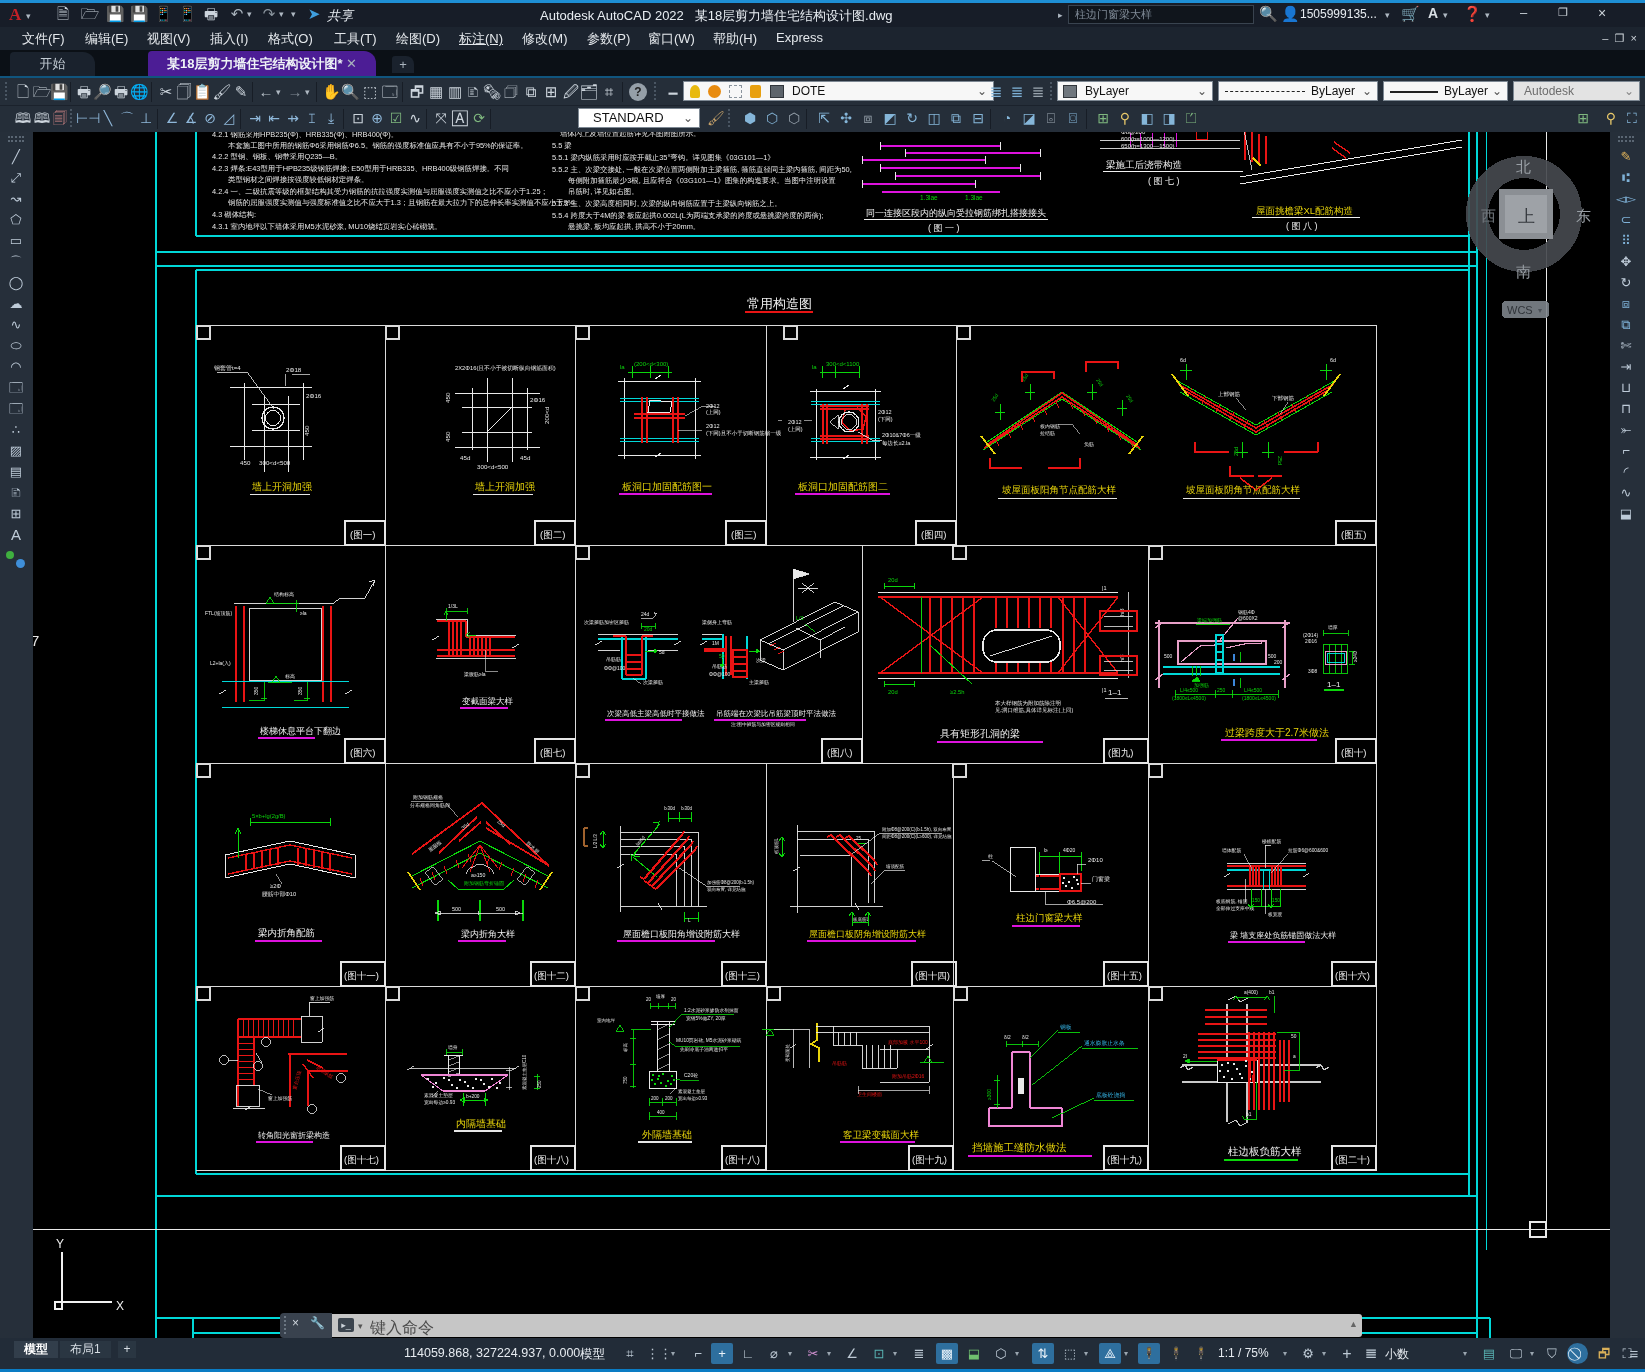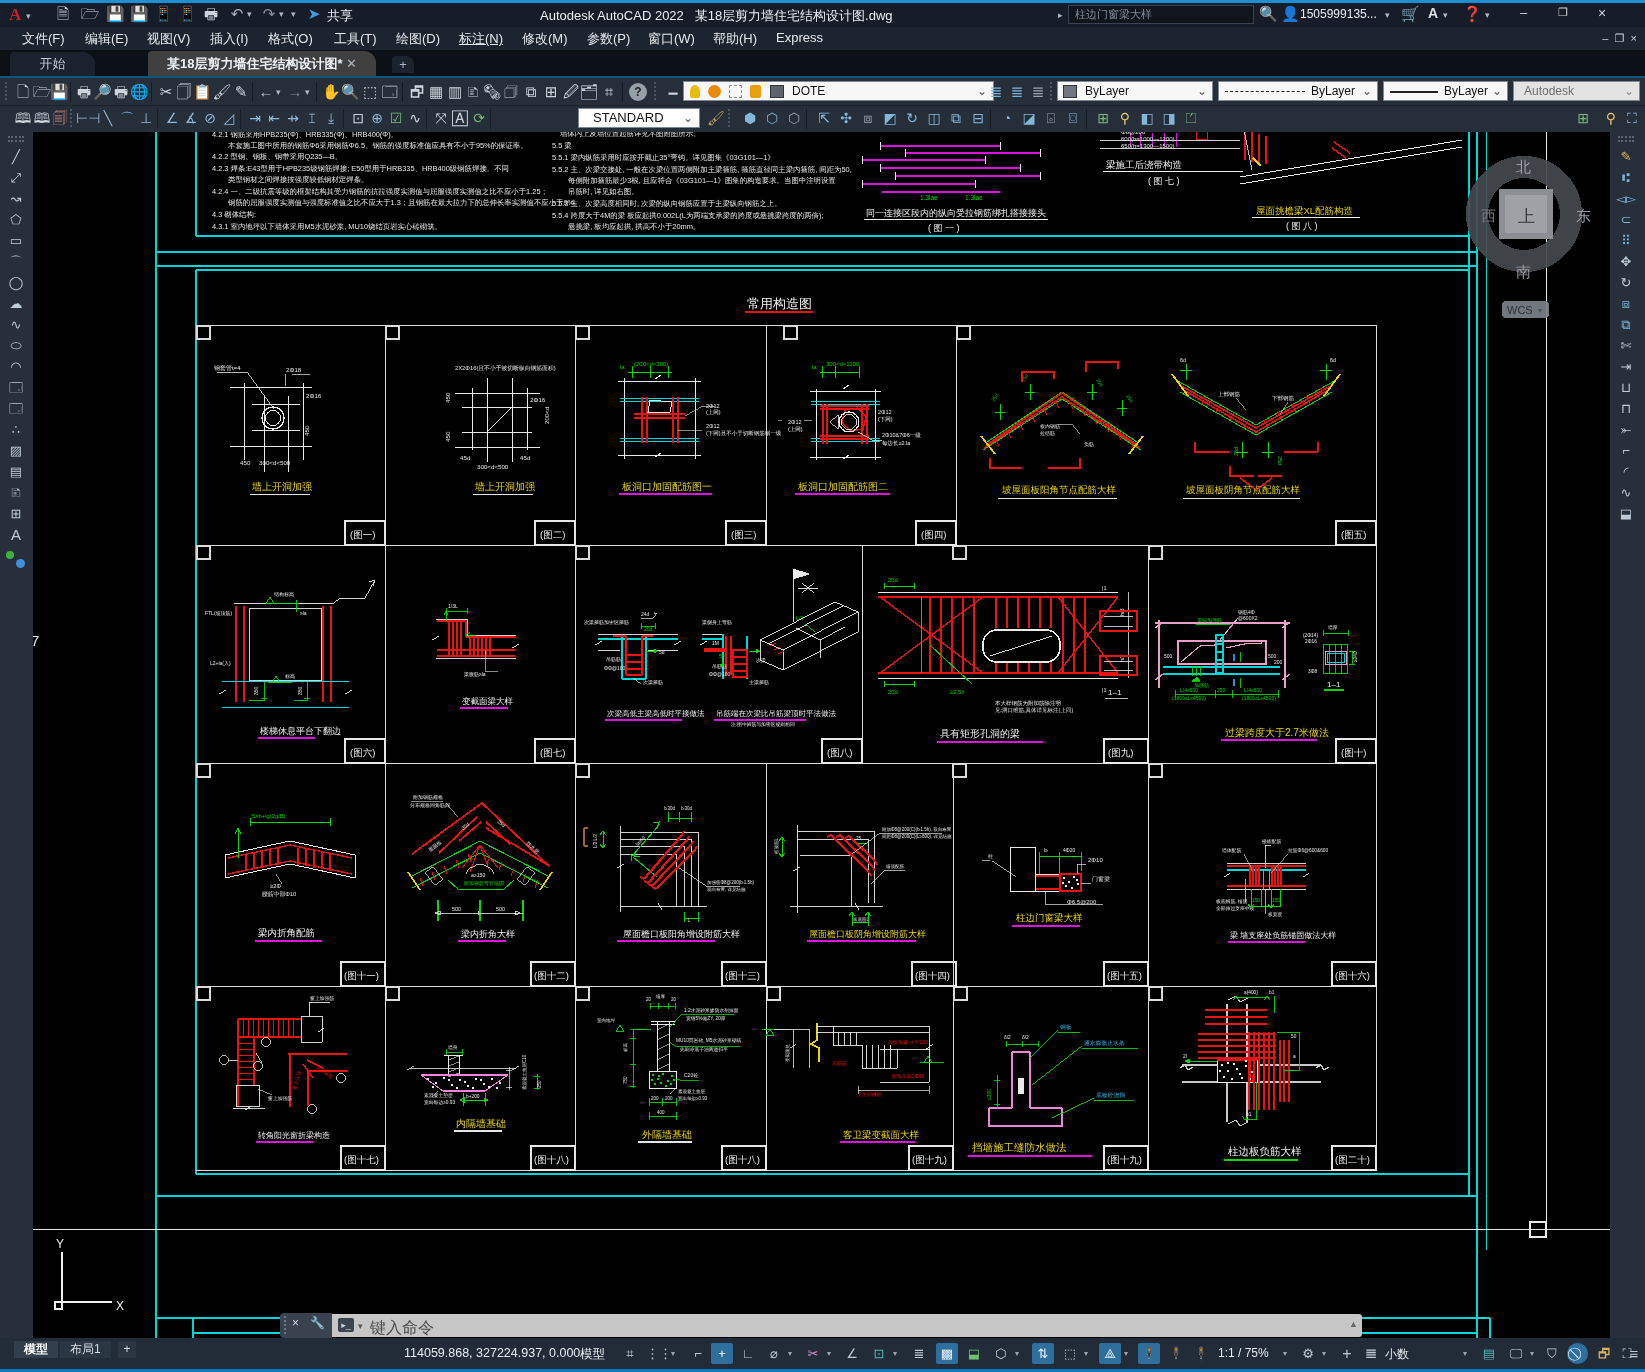--- a/index.html
+++ b/index.html
@@ -47,21 +47,21 @@
       <span class="ic" style="left:129px;top:0;">💾</span>
     <span class="ic" style="left:153px;top:0;">📱</span>
       <span class="ic" style="left:177px;top:0;">📱</span>
     <span class="ic" style="left:200px;top:0;">🖶</span>
     <span class="ic" style="left:226px;top:0;color:#aab4bd;">↶</span>
       <span class="dn" style="left:247px;top:6px;">▾</span>
     <span class="ic" style="left:258px;top:0;color:#8a949d;">↷</span>
       <span class="dn" style="left:279px;top:6px;">▾</span>
     <span class="dn" style="left:291px;top:6px;">▾</span>
     <span class="ic" style="left:303px;top:0;color:#3f9fdf;">➤</span>
-    <span class="abs" style="left:327px;top:4px;color:#e8edf2;font-size:13px;">共享</span>
+    <span class="abs" style="left:327px;top:4px;color:#e8edf2;font-size:13px;font-style:italic;">共享</span>
     <span class="abs" style="left:540px;top:4px;color:#e8edf2;font-size:13px;">Autodesk AutoCAD 2022&nbsp;&nbsp;&nbsp;某18层剪力墙住宅结构设计图.dwg</span>
     <span class="dn" style="left:1058px;top:7px;">▸</span>
     <span class="abs" style="left:1068px;top:2px;width:186px;height:19px;background:#10151c;border:1px solid #39434f;color:#7f8a96;font-size:11px;line-height:17px;padding-left:6px;">柱边门窗梁大样</span>
     <span class="ic" style="left:1258px;top:0;">🔍</span>
     <span class="ic" style="left:1280px;top:0;color:#9fc2de;">👤</span>
     <span class="abs" style="left:1300px;top:4px;color:#e8edf2;font-size:12px;">1505999135...</span>
     <span class="dn" style="left:1385px;top:7px;">▾</span>
     <span class="ic" style="left:1400px;top:0;">🛒</span>
     <span class="abs" style="left:1428px;top:2px;color:#d8dee4;font-size:14px;font-weight:bold;">A</span>
     <span class="dn" style="left:1443px;top:7px;">▾</span>
@@ -82,21 +82,21 @@
     <span class="mitem" style="left:459px;text-decoration:underline;">标注(N)</span>
     <span class="mitem" style="left:522px;">修改(M)</span>
     <span class="mitem" style="left:587px;">参数(P)</span>
     <span class="mitem" style="left:648px;">窗口(W)</span>
     <span class="mitem" style="left:713px;">帮助(H)</span>
     <span class="mitem" style="left:776px;">Express</span>
     <span class="abs" style="right:8px;top:5px;color:#cdd4da;font-size:11px;">–&nbsp;&nbsp;❐&nbsp;&nbsp;×</span>
   </div>
   <div class="abs" id="tabbar">
     <span class="abs" style="left:10px;top:2px;width:85px;height:24px;background:#1a222d;border-radius:4px 12px 0 0;color:#c3ccd4;font-size:13px;text-align:center;line-height:24px;">开始</span>
-    <span class="abs" style="left:148px;top:1px;width:228px;height:25px;background:#404040;border-radius:4px 12px 0 0;color:#eef2f6;font-size:13px;font-weight:bold;text-align:center;line-height:25px;">某18层剪力墙住宅结构设计图* <span style="font-weight:normal;color:#aab4be;">✕</span></span>
+    <span class="abs" style="left:148px;top:1px;width:228px;height:25px;background:#4c1d95;border-radius:4px 12px 0 0;color:#eef2f6;font-size:13px;font-weight:bold;text-align:center;line-height:25px;">某18层剪力墙住宅结构设计图* <span style="font-weight:normal;color:#aab4be;">✕</span></span>
     <span class="abs" style="left:392px;top:6px;width:22px;height:17px;background:#1a222d;border-radius:3px 8px 0 0;color:#aab4be;font-size:13px;text-align:center;line-height:17px;">+</span>
   </div>
   <div class="abs" id="tabunder"></div>
   <div class="abs" id="tb1">
     <span class="grip" style="left:5px;top:4px;"></span>
     <span class="ic" style="left:12px;top:3px;">🗋</span>
       <span class="ic" style="left:31px;top:3px;">🗁</span>
       <span class="ic" style="left:49px;top:3px;">💾</span>
     <span class="sep" style="left:70px;top:4px;"></span>
     <span class="ic" style="left:73px;top:3px;">🖶</span>

